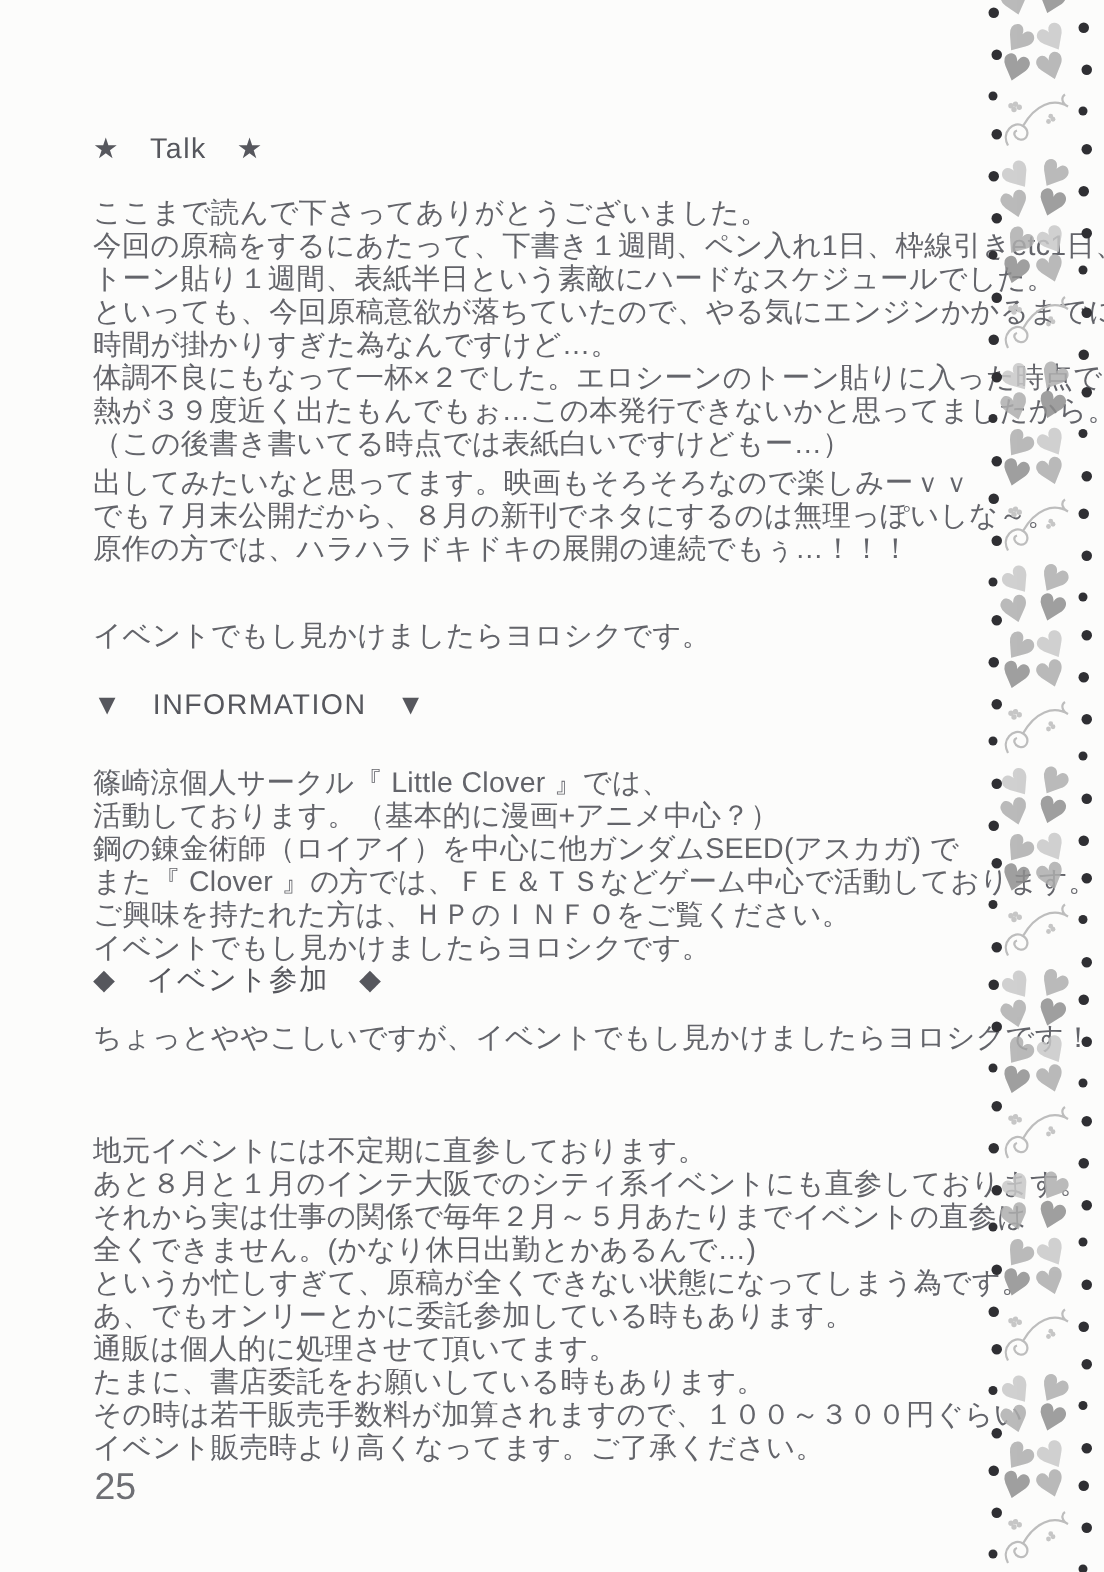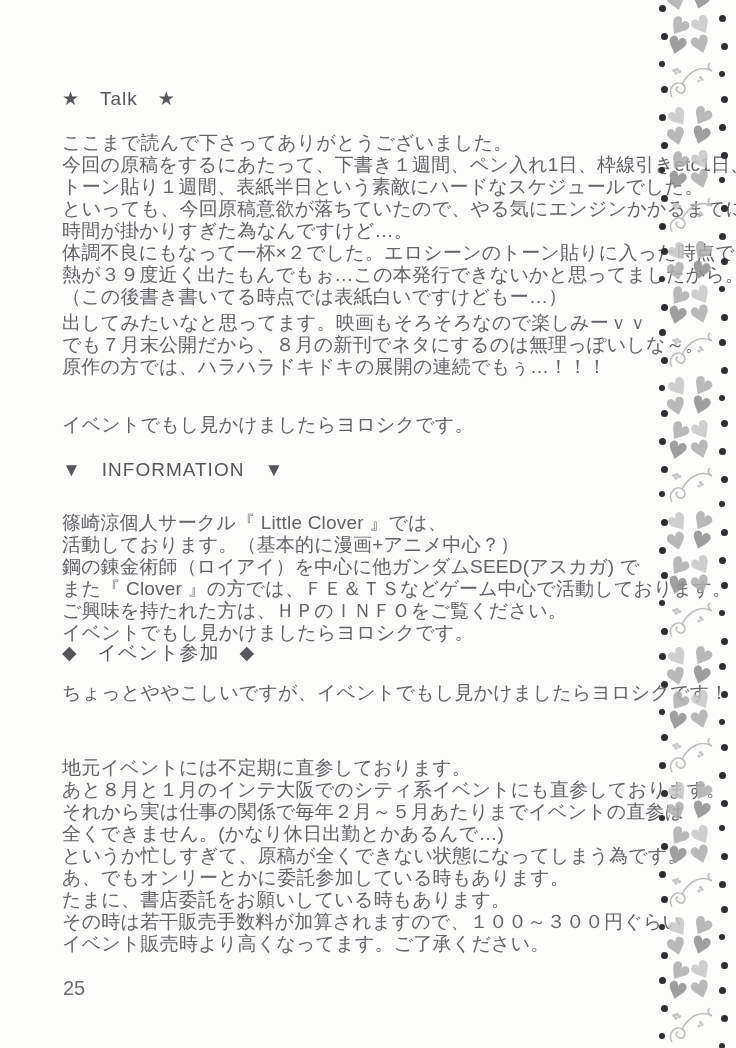--- a/index.html
+++ b/index.html
@@ -17,21 +17,21 @@
   .section { position:absolute; left:62px; font-size:19px;margin-top:12px; }
   .section.heading { color:#56575d; letter-spacing:1px; }
   .section .line {
     height:22px; line-height:22px;
     white-space:pre;
     font-size:19px;
     letter-spacing:0.2px;
   }
   .page-number {
     position:absolute; left:63px; top:977px;
-    font-size:20px; color:#6e6f74;
+    font-size:25px; color:#6e6f74;
   }
   
   .border { position:absolute; top:0; right:0; width:88px; height:1048px; }
   .dot-col { position:absolute; top:0; width:8px; height:100%; }
   .dot-col.left  { left:11px; }
   .dot-col.right { left:71px; }
   .dot {
     position:absolute; border-radius:50%;
   }
   .ornaments {
@@ -86,20 +86,21 @@
       <div class="section paragraph" style="top: 670px;">
         <div class="line">ちょっとややこしいですが、イベントでもし見かけましたらヨロシクです！</div>
       </div>
       <div class="section paragraph" style="top: 745px;">
         <div class="line">地元イベントには不定期に直参しております。</div>
         <div class="line">あと８月と１月のインテ大阪でのシティ系イベントにも直参しております。</div>
         <div class="line">それから実は仕事の関係で毎年２月～５月あたりまでイベントの直参は</div>
         <div class="line">全くできません。(かなり休日出勤とかあるんで…)</div>
         <div class="line">というか忙しすぎて、原稿が全くできない状態になってしまう為です。</div>
         <div class="line">あ、でもオンリーとかに委託参加している時もあります。</div>
+        <div class="line">通販は個人的に処理させて頂いてます。</div>
         <div class="line">たまに、書店委託をお願いしている時もあります。</div>
         <div class="line">その時は若干販売手数料が加算されますので、１００～３００円ぐらい</div>
         <div class="line">イベント販売時より高くなってます。ご了承ください。</div>
       </div>
     </div>
   <div class="page-number">25</div>
   <aside class="border">
     <div class="dot-col left" id="dots-left">
         <span class="dot" style="width: 7px; height: 7px; background: rgb(47, 47, 51); top: 5px; left: 0px;"></span>
         <span class="dot" style="width: 7px; height: 7px; background: rgb(47, 47, 51); top: 33px; left: 1.5px;"></span>

